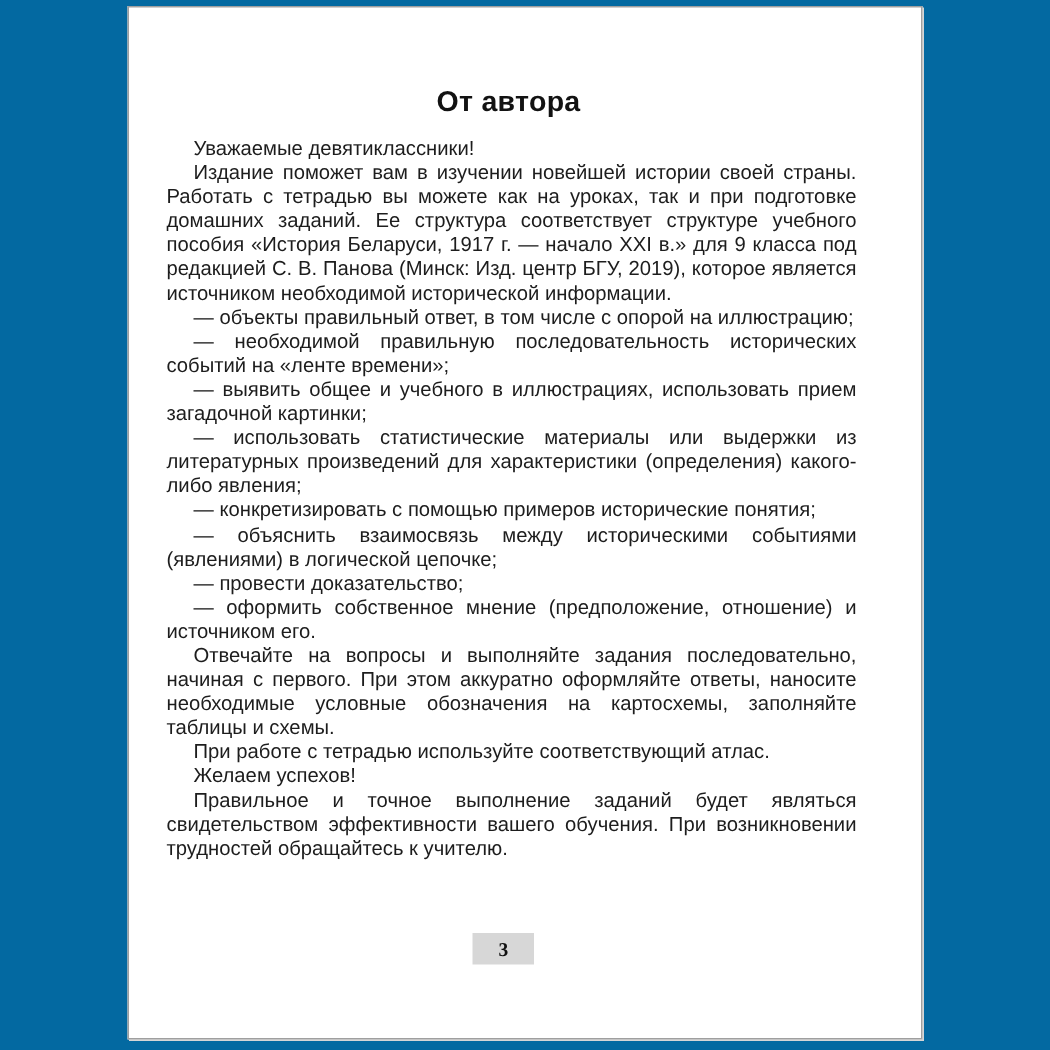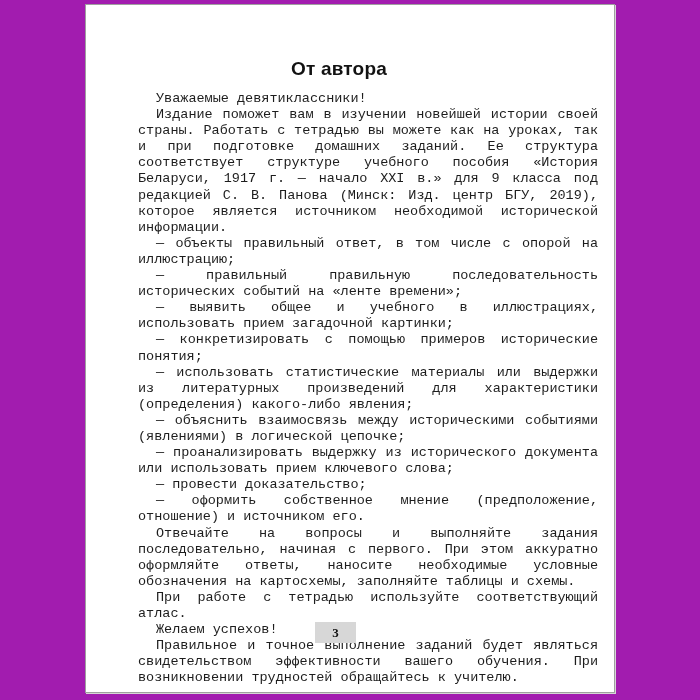--- a/index.html
+++ b/index.html
@@ -8,21 +8,21 @@
     background: #ffffff;
     width: 700px;
     height: 700px;
     overflow: hidden;
     font-family: "Liberation Serif", serif;
   }
   .canvas {
     position: relative;
     width: 700px;
     height: 700px;
-    background: #a21caf;
+    background: #0369a1;
   }
   .book-page {
     position: absolute;
     left: 85px;
     top: 4px;
     width: 528px;
     height: 687px;
     background: #ffffff;
     border: 1px solid #9f9f9f;
     box-shadow: 1px 1px 0 #d6d6d6;
@@ -35,24 +35,24 @@
     text-align: center;
     transform: translateX(-11px);
     font-family: "Liberation Sans", sans-serif;
     font-weight: bold;
     font-size: 19px;
     letter-spacing: 0.2px;
     color: #121212;
   }
   .body-text {
     position: absolute;
-    left: 52px;
+    left: 25px;
     top: 86px;
     width: 460px;
-    font-family: Liberation Mono, monospace;
+    font-family: Liberation Sans, sans-serif;
     font-size: 13.5px;
     line-height: 16.1px;
     color: #1d1d1d;
     text-align: justify;
   }
   .body-text p {
     margin: 0;
     padding: 0;
     text-indent: 18px;
   }
@@ -77,26 +77,25 @@
 
 <div class="canvas">
   <div class="book-page">
 
     <h1 class="page-title">От автора</h1>
 
     <div class="body-text">
         <p>Уважаемые девятиклассники!</p>
         <p>Издание поможет вам в изучении новейшей истории своей страны. Работать с тетрадью вы можете как на уроках, так и при подготовке домашних заданий. Ее структура соответствует структуре учебного пособия «История Беларуси, 1917 г. — начало XXI в.» для 9 класса под редакцией С. В. Панова (Минск: Изд. центр БГУ, 2019), которое является источником необходимой исторической информации.</p>
         <p>— объекты правильный ответ, в том числе с опорой на иллюстрацию;</p>
-        <p>— правильный правильную последовательность исторических событий на «ленте времени»;</p>
+        <p>— необходимой правильную последовательность исторических событий на «ленте времени»;</p>
         <p>— выявить общее и учебного в иллюстрациях, использовать прием загадочной картинки;</p>
+        <p>— использовать статистические материалы или выдержки из литературных произведений для характеристики (определения) какого-либо явления;</p>
         <p>— конкретизировать с помощью примеров исторические понятия;</p>
-        <p>— использовать статистические материалы или выдержки из литературных произведений для характеристики (определения) какого-либо явления;</p>
         <p>— объяснить взаимосвязь между историческими событиями (явлениями) в логической цепочке;</p>
-        <p>— проанализировать выдержку из исторического документа или использовать прием ключевого слова;</p>
         <p>— провести доказательство;</p>
         <p>— оформить собственное мнение (предположение, отношение) и источником его.</p>
         <p>Отвечайте на вопросы и выполняйте задания последовательно, начиная с первого. При этом аккуратно оформляйте ответы, наносите необходимые условные обозначения на картосхемы, заполняйте таблицы и схемы.</p>
         <p>При работе с тетрадью используйте соответствующий атлас.</p>
         <p>Желаем успехов!</p>
         <p>Правильное и точное выполнение заданий будет являться свидетельством эффективности вашего обучения. При возникновении трудностей обращайтесь к учителю.</p>
       </div>
 
     <div class="page-number-badge">
       <span>3</span>

